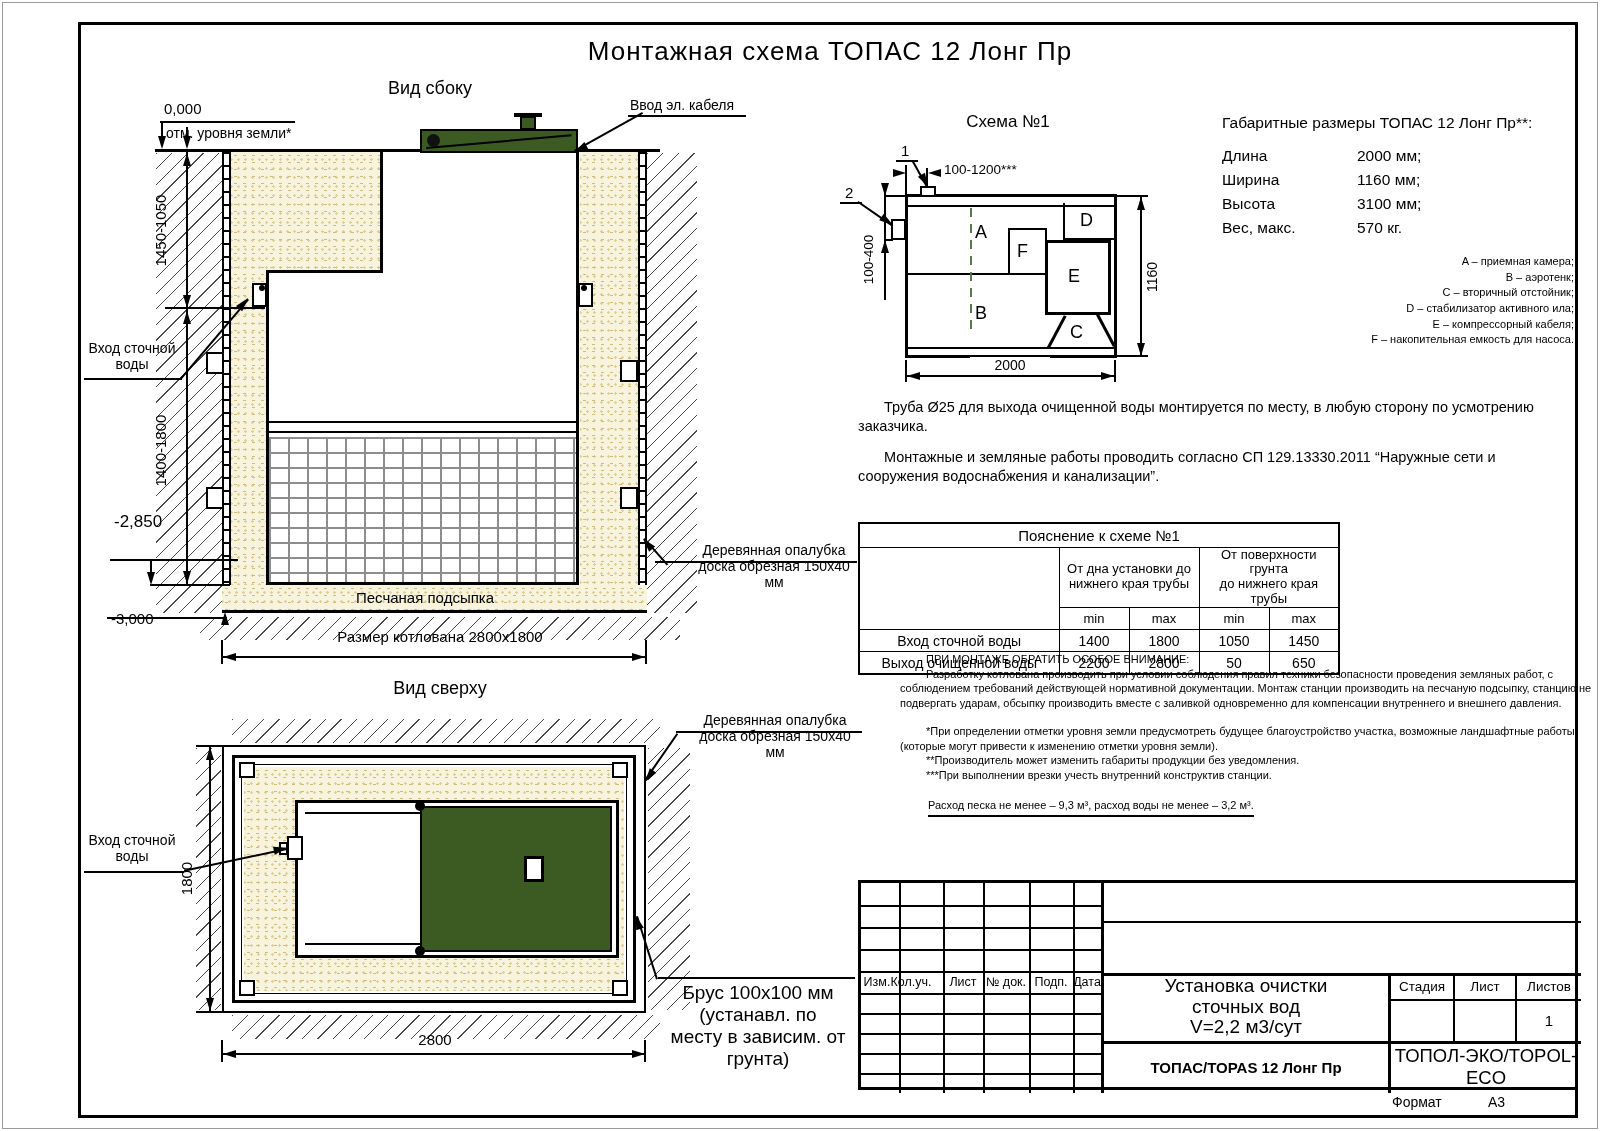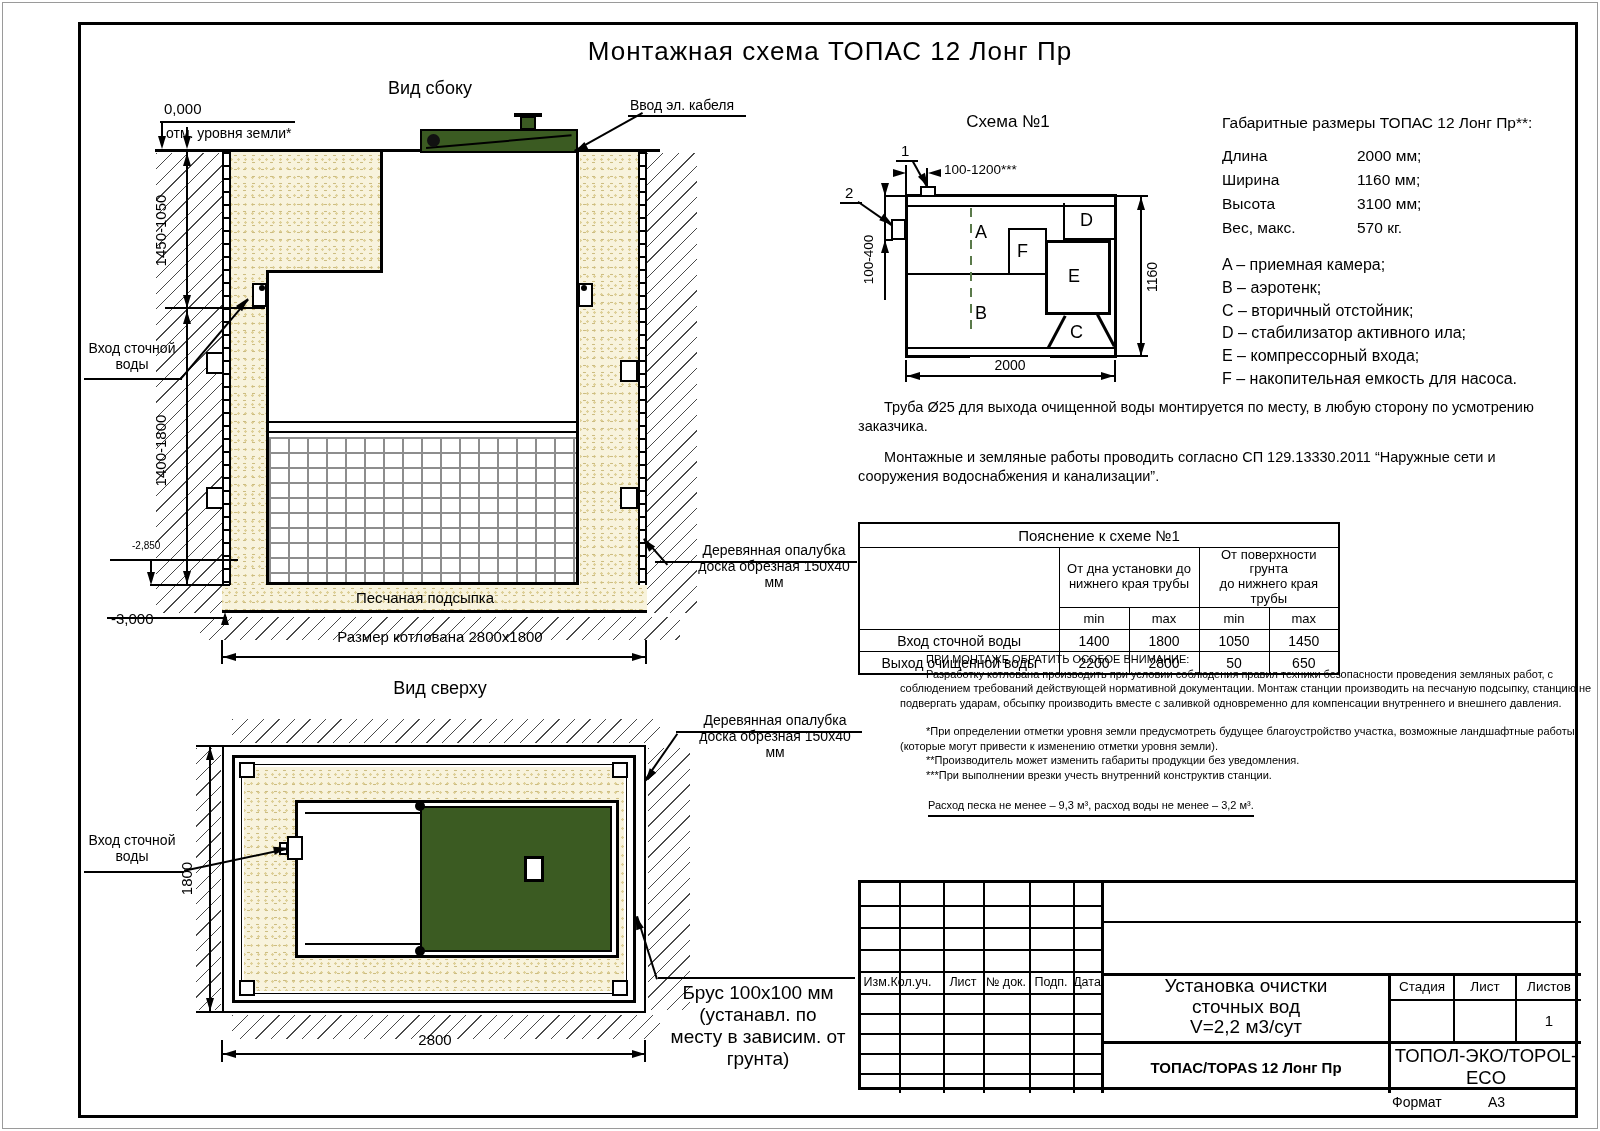--- a/index.html
+++ b/index.html
@@ -28,21 +28,21 @@
   .ar-right{width:0;height:0;border-top:4px solid transparent;border-bottom:4px solid transparent;border-left:13px solid #000;}
   .leader{height:0;border-top:2px solid #000;transform-origin:0 0;}
   .leader::before{content:"";position:absolute;left:-1px;top:-4.5px;width:0;height:0;
         border-right:14px solid #000;border-top:4px solid transparent;border-bottom:4px solid transparent;}
   .dash-v{background:repeating-linear-gradient(180deg,#5a7a4a 0 9px,transparent 9px 16px);}
   .ptbl{border-collapse:collapse;table-layout:fixed;}
   .ptbl td,.ptbl th{border:1.5px solid #000;font-weight:normal;padding:0 2px;vertical-align:middle;}
   .ptbl{border:2.5px solid #000;font-size:14px;}
   .specs-row{display:flex;font-size:15.5px;line-height:1.55;}
   .specs-row .sl{width:135px;}
-  .legend-line{font-size:16px;line-height:1.42;}
+  .legend-line{font-size:11px;line-height:1.42;text-align:right;}
   .para{text-indent:26px;}
   .stamp-line{position:absolute;background:#000;}
   .scell{position:absolute;display:flex;align-items:center;justify-content:center;text-align:center;}
 </style>
 </head>
 <body>
 
 <div class="sheet">
   <div class="a" style="left:2px;top:2px;right:2px;bottom:2px;border:1px solid #9a9a9a;"></div>
   <div class="a" style="left:78px;top:22px;width:1500px;height:1096px;border:3px solid #000;"></div>
@@ -107,21 +107,21 @@
   <div class="a ln" style="left:186px;top:152px;width:2px;height:156px;"></div>
   <div class="a ar-up" style="left:183px;top:153px;"></div>
   <div class="a ar-down" style="left:183px;top:295px;"></div>
   <div class="a c rot" style="left:105px;top:222px;width:110px;font-size:15px;">1450-1050</div>
   <div class="a ln" style="left:165px;top:307px;width:100px;height:2px;"></div>
   <div class="a ln" style="left:186px;top:309px;width:2px;height:276px;"></div>
   <div class="a ar-up" style="left:183px;top:311px;"></div>
   <div class="a ar-down" style="left:183px;top:571px;"></div>
   <div class="a c rot" style="left:105px;top:442px;width:110px;font-size:15px;">1400-1800</div>
 
-  <div class="a" style="left:114px;top:540px;font-size:10px;margin-left:18px;">-2,850</div>
+  <div class="a" style="left:114px;top:512px;font-size:17px;">-2,850</div>
   <div class="a ln" style="left:110px;top:559px;width:128px;height:2px;"></div>
   <div class="a ln" style="left:150px;top:559px;width:2px;height:22px;"></div>
   <div class="a ar-down" style="left:147px;top:572px;"></div>
   <div class="a ln" style="left:150px;top:584px;width:80px;height:2px;"></div>
 
   <div class="a" style="left:111px;top:610px;font-size:15px;">-3,000</div>
   <div class="a ln" style="left:107px;top:617px;width:120px;height:2px;"></div>
   <div class="a ar-up" style="left:221px;top:612px;"></div>
 
   <div class="a c t" style="left:86px;top:340px;width:92px;font-size:14px;">Вход сточной
@@ -272,21 +272,21 @@
     </div>
     <div class="specs-row">
       <span class="sl">Вес, макс.</span>
       <span>570 кг.</span>
     </div>
     <div style="height:14px;"></div>
     <div class="legend-line">A – приемная камера;</div>
     <div class="legend-line">B – аэротенк;</div>
     <div class="legend-line">C – вторичный отстойник;</div>
     <div class="legend-line">D – стабилизатор активного ила;</div>
-    <div class="legend-line">E – компрессорный входа;</div>
+    <div class="legend-line">E – компрессорный кабеля;</div>
     <div class="legend-line">F – накопительная емкость для насоса.</div>
   </div>
 
   <div class="a" style="left:858px;top:398px;width:712px;font-size:14.5px;line-height:1.3;">
     <div class="para">Труба Ø25 для выхода очищенной воды монтируется по месту, в любую сторону по усмотрению заказчика.</div>
     <div class="para" style="margin-top:12px;">Монтажные и земляные работы проводить согласно СП 129.13330.2011 “Наружные сети и сооружения водоснабжения и канализации”.</div>
   </div>
 
   <table class="ptbl a" style="left:858px;top:522px;width:482px;">
     <colgroup>

